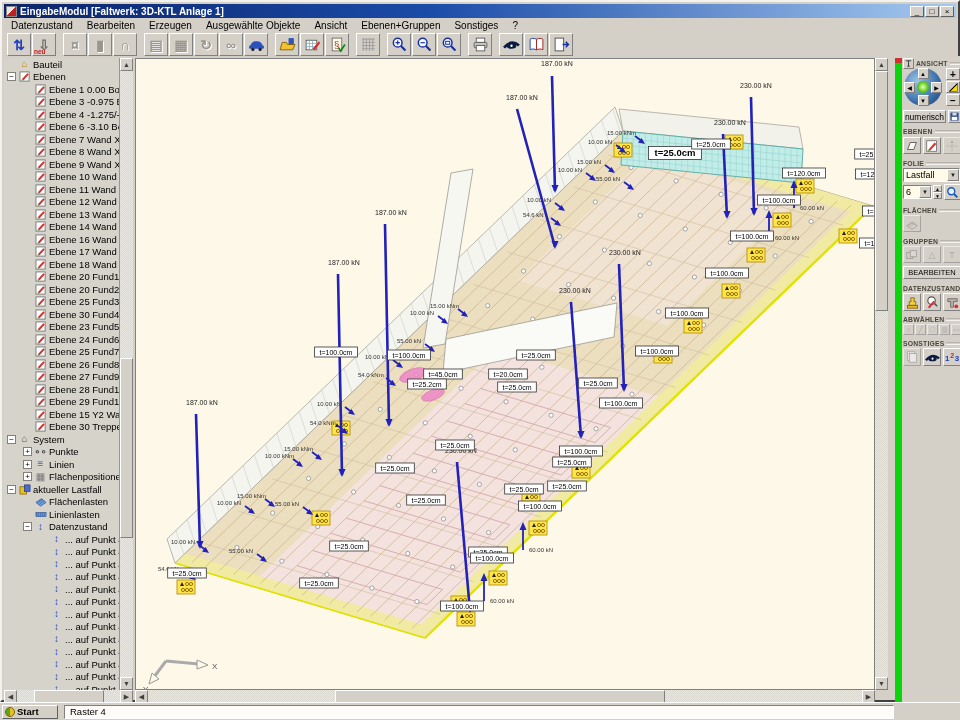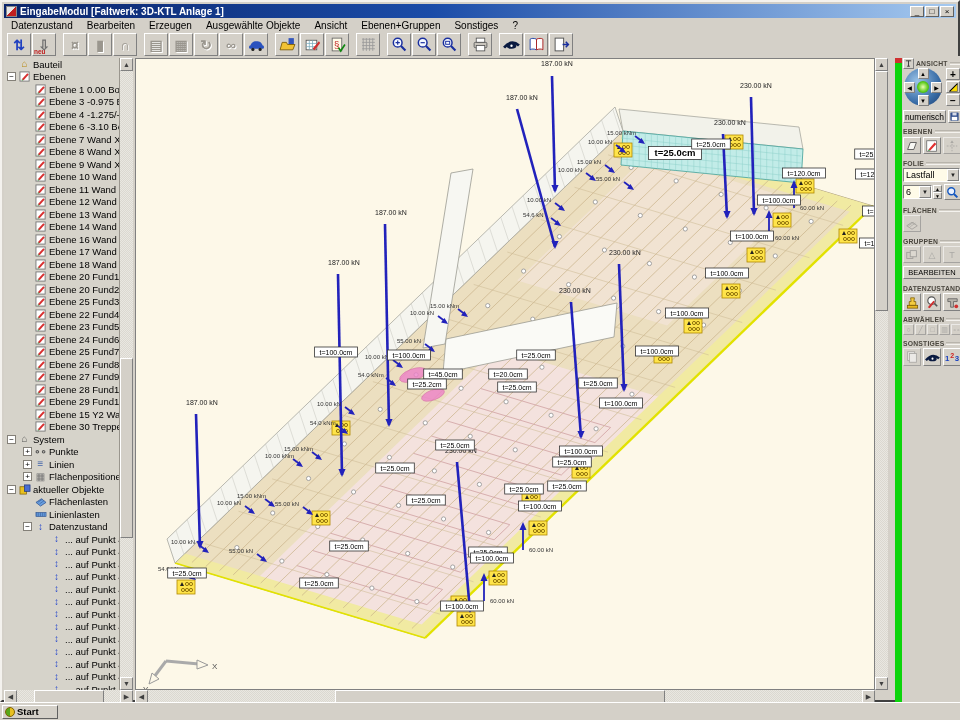--- a/index.html
+++ b/index.html
@@ -480,21 +480,21 @@
         <div class="trow">
           <span class="sp" style="width: 19px;"></span>
           <span class="sp" style="width: 11px;"></span>
           <span class="ticon">
             <svg viewBox="0 0 13 12">
               <rect x="1" y="1" width="10" height="10" fill="#fff" stroke="#777" stroke-width="1"></rect>
               <path d="M3 9 L9 2.5 l1.6 1.4 L5 10 Z" fill="#d83030"></path>
               <path d="M3 9 l1.8 0.9 L3 10.5 Z" fill="#2a8a2a"></path>
             </svg>
           </span>
-          <span class="tlabel">Ebene 22 Fund4</span>
+          <span class="tlabel">Ebene 30 Fund4</span>
         </div>
         <div class="trow">
           <span class="sp" style="width: 19px;"></span>
           <span class="sp" style="width: 11px;"></span>
           <span class="ticon">
             <svg viewBox="0 0 13 12">
               <rect x="1" y="1" width="10" height="10" fill="#fff" stroke="#777" stroke-width="1"></rect>
               <path d="M3 9 L9 2.5 l1.6 1.4 L5 10 Z" fill="#d83030"></path>
               <path d="M3 9 l1.8 0.9 L3 10.5 Z" fill="#2a8a2a"></path>
             </svg>
@@ -631,21 +631,21 @@
         </div>
         <div class="trow">
           <span class="sp" style="width: 3px;"></span>
           <span class="texp">−</span>
           <span class="ticon">
             <svg viewBox="0 0 13 12">
               <rect x="1" y="3" width="7" height="8" fill="#e8c020" stroke="#806000" stroke-width="0.8"></rect>
               <rect x="6" y="1" width="6" height="7" fill="#4a6ed0" stroke="#203880" stroke-width="0.8"></rect>
             </svg>
           </span>
-          <span class="tlabel">aktueller Objekte</span>
+          <span class="tlabel">aktueller Lastfall</span>
         </div>
         <div class="trow">
           <span class="sp" style="width: 19px;"></span>
           <span class="sp" style="width: 11px;"></span>
           <span class="ticon">
             <svg viewBox="0 0 13 12">
               <path d="M1 7 L7 3 L12 7 L6 11 Z" fill="#6aa0e0" stroke="#2a5090" stroke-width="0.8"></path>
               <path d="M3 7 L8 3.5 M5 8.5 L10 5" stroke="#2a5090" stroke-width="0.6"></path>
             </svg>
           </span>
@@ -1662,14 +1662,17 @@
           </svg>
       </div>
     </div>
   </div>
 
   <div id="taskbar">
     <div id="startbtn">
       <div id="startlogo"></div>
       <span>Start</span>
     </div>
+    <div id="taskitem">
+      <span>Raster 4</span>
+    </div>
   </div>
 </div>
 
 </body></html>

